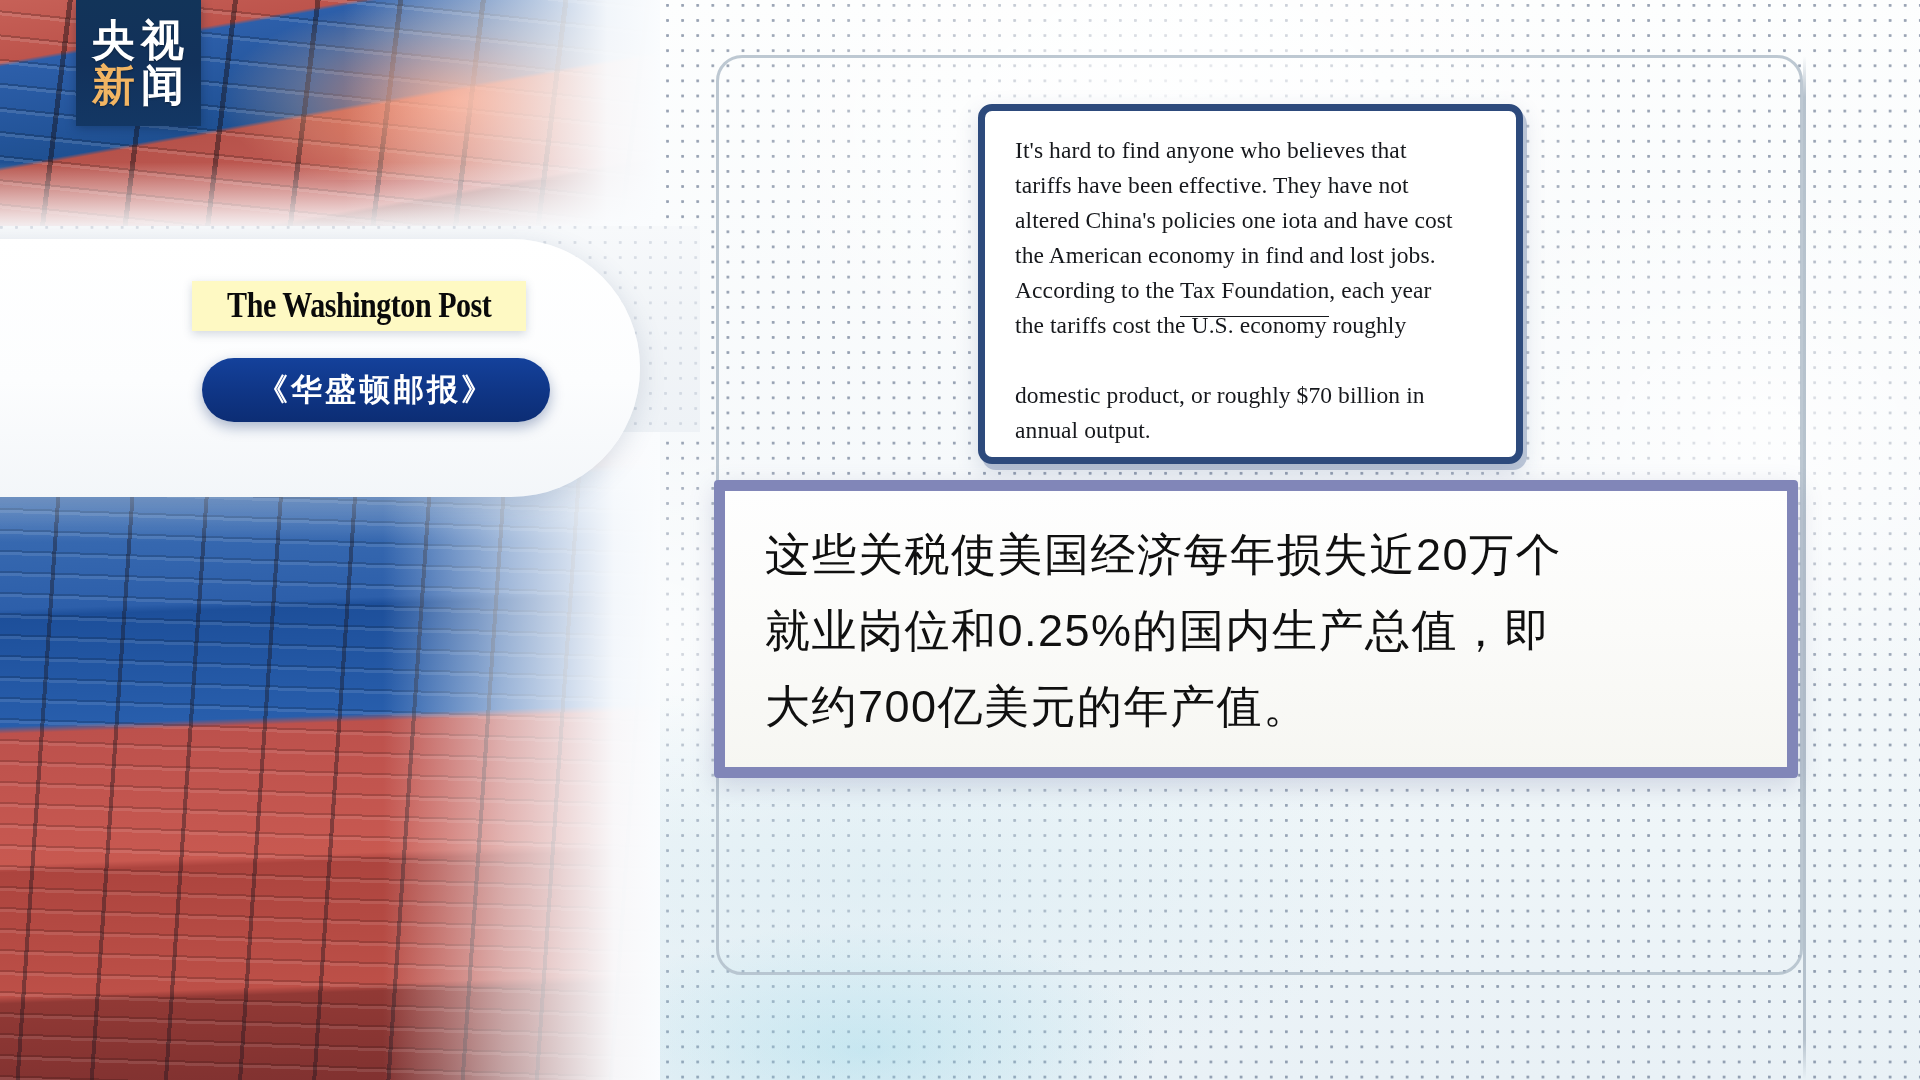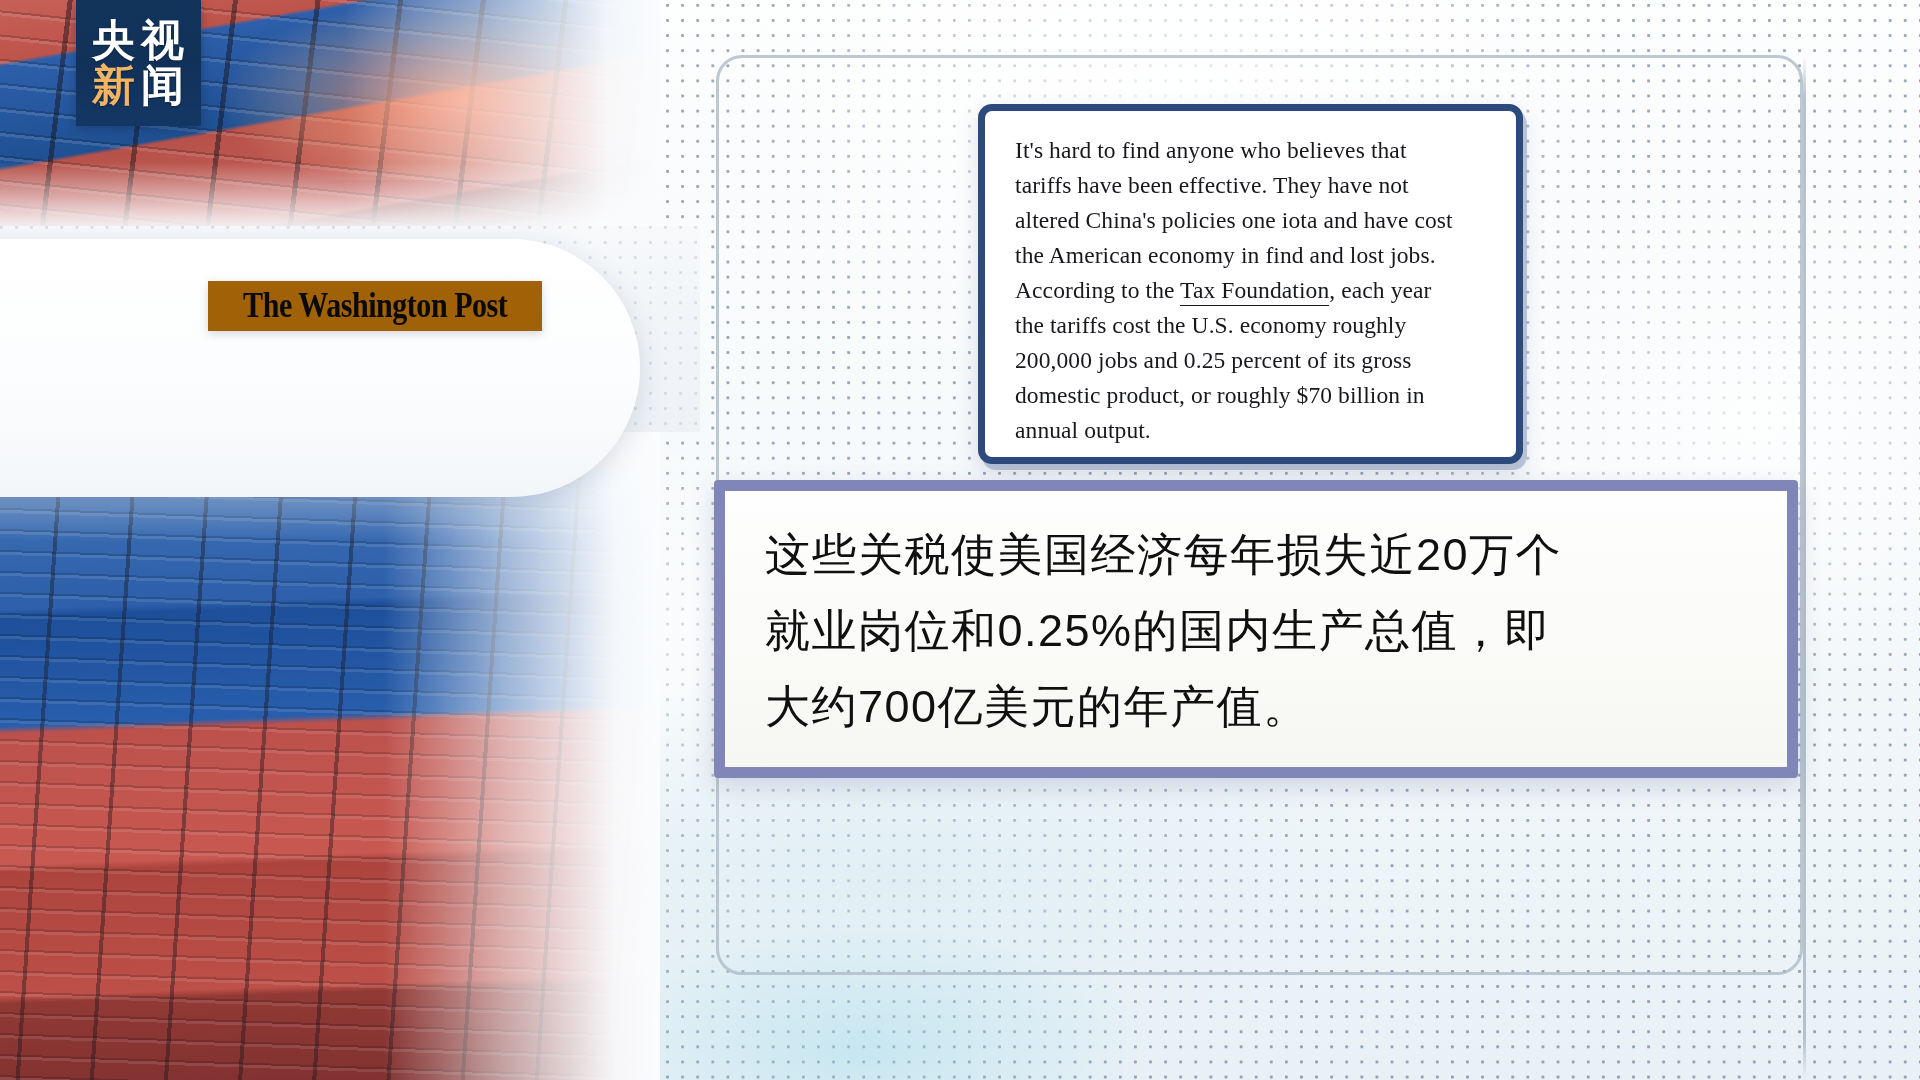--- a/index.html
+++ b/index.html
@@ -164,23 +164,23 @@
   .wapo-panel{
     position:absolute; left:-120px; top:239px;
     width:760px; height:258px;
     background:linear-gradient(180deg,#ffffff 0%,#fcfdfe 55%,#f3f6f9 100%);
     border-radius:0 129px 129px 0;
     box-shadow:0 6px 26px rgba(70,95,130,.18);
   }
   .wapo-mast{
     position:absolute; left:192px; top:281px;
     width:334px; height:50px;
-    background:#a16207;
+    background:#fef9c3;
     box-shadow:0 3px 9px rgba(60,80,110,.22);
-    display:flex; align-items:center; justify-content:center;margin-left:16px;
+    display:flex; align-items:center; justify-content:center;
   }
   .wapo-mast span{
     font-family:"Liberation Serif", serif;
     font-weight:bold;
     font-size:31px;
     letter-spacing:-.5px;
     color:#0a0a0a;
     transform:scaleY(1.14) scaleX(.97);
     white-space:nowrap;
   }
@@ -213,21 +213,21 @@
   }
   .en-card p{
     font-family:"Liberation Serif", serif;
     font-size:23.5px;
     line-height:35px;
     color:#16181c;
     letter-spacing:.1px;
   }
   .en-card .ul{
     border-bottom:1.6px solid #16181c;
-    padding-bottom:2px;
+    padding-bottom:13px;
   }
 
   
   .zh-card{
     position:absolute; left:714px; top:480px;
     width:1084px; height:298px;
     background:linear-gradient(180deg,#fefefe 0%,#fbfbf9 50%,#f6f6f2 100%);
     border:11px solid #8186b8;
     border-radius:4px;
     box-shadow:0 8px 24px rgba(95,100,150,.22);
@@ -286,30 +286,33 @@
     <div class="cctv-row">
       <span class="cctv-ch gold">新</span>
       <span class="cctv-ch">闻</span>
     </div>
   </div>
 
   <div class="wapo-panel"></div>
   <div class="wapo-mast">
     <span>The Washington Post</span>
   </div>
+  <div class="wapo-pill">
+    <span>《华盛顿邮报》</span>
+  </div>
 
   <div class="en-card">
     <p>
       <span>It's hard to find anyone who believes that</span><br>
       <span>tariffs have been effective. They have not</span><br>
       <span>altered China's policies one iota and have cost</span><br>
       <span>the American economy in find and lost jobs.</span><br>
       <span>According to the </span><span class="ul">Tax Foundation</span><span>, each year</span><br>
       <span>the tariffs cost the U.S. economy roughly</span><br>
-      <span>200,000 jobs and 0.25 percent of its gross</span><br>
+      <br>
       <span>domestic product, or roughly $70 billion in</span><br>
       <span>annual output.</span>
     </p>
   </div>
 
   <div class="zh-card">
     <p>
       <span>这些关税使美国经济每年损失近20万个</span><br>
       <span>就业岗位和0.25%的国内生产总值，即</span><br>
       <span>大约700亿美元的年产值。</span>

